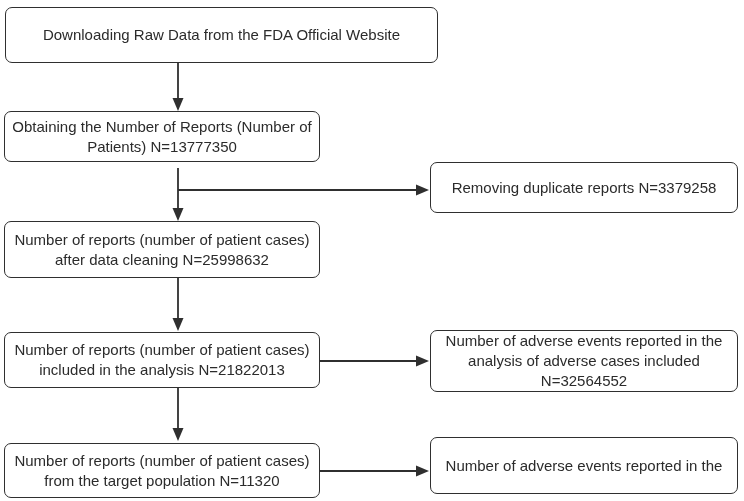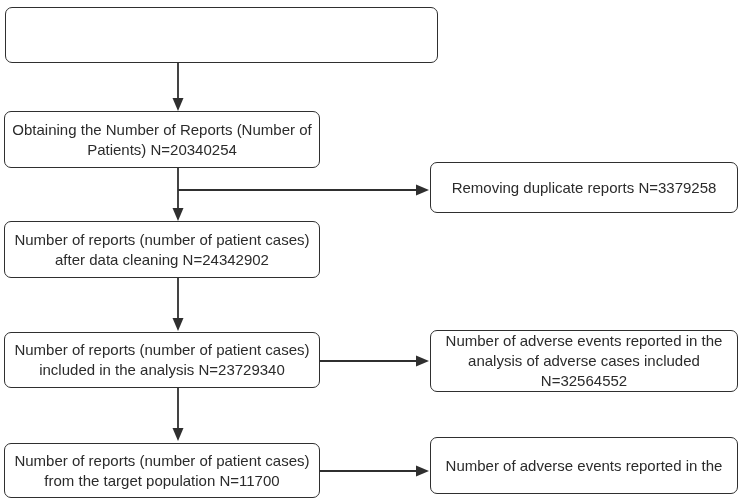--- a/index.html
+++ b/index.html
@@ -72,40 +72,41 @@
       <polygon points="178,221 172.5,208 183.5,208"></polygon>
       <polygon points="429,190 416,184.5 416,195.5"></polygon>
       <polygon points="178,331 172.5,318 183.5,318"></polygon>
       <polygon points="429,361 416,355.5 416,366.5"></polygon>
       <polygon points="178,441 172.5,428 183.5,428"></polygon>
       <polygon points="429,471 416,465.5 416,476.5"></polygon>
     </g>
   </svg>
 
   <div class="box" style="left:5px; top:7px; width:433px; height:56px;">
+    <div class="line">Downloading Raw Data from the FDA Official Website</div>
   </div>
 
-  <div class="box" style="left:4px; top:111px; width:316px; height:57px;">
+  <div class="box" style="left:4px; top:111px; width:316px; height:51px;">
     <div class="line">Obtaining the Number of Reports (Number of</div>
-    <div class="line">Patients) N=20340254</div>
+    <div class="line">Patients) N=13777350</div>
   </div>
 
   <div class="box" style="left:4px; top:221px; width:316px; height:57px;">
     <div class="line">Number of reports (number of patient cases)</div>
-    <div class="line">after data cleaning N=24342902</div>
+    <div class="line">after data cleaning N=25998632</div>
   </div>
 
   <div class="box" style="left:4px; top:332px; width:316px; height:56px;">
     <div class="line">Number of reports (number of patient cases)</div>
-    <div class="line">included in the analysis N=23729340</div>
+    <div class="line">included in the analysis N=21822013</div>
   </div>
 
   <div class="box" style="left:4px; top:443px; width:316px; height:55px;">
     <div class="line">Number of reports (number of patient cases)</div>
-    <div class="line">from the target population N=11700</div>
+    <div class="line">from the target population N=11320</div>
   </div>
 
   <div class="box" style="left:430px; top:162px; width:308px; height:51px;">
     <div class="line">Removing duplicate reports N=3379258</div>
   </div>
 
   <div class="box" style="left:430px; top:330px; width:308px; height:62px;">
     <div class="line">Number of adverse events reported in the</div>
     <div class="line">analysis of adverse cases included</div>
     <div class="line">N=32564552</div>

